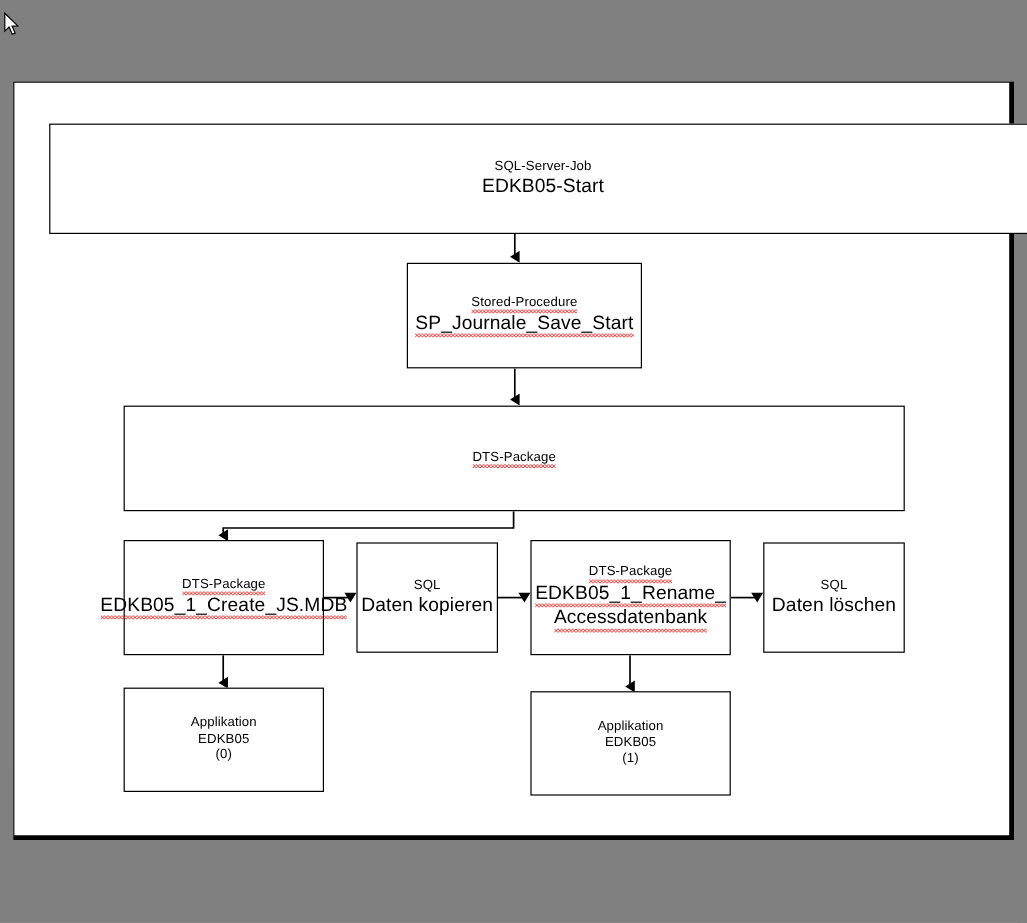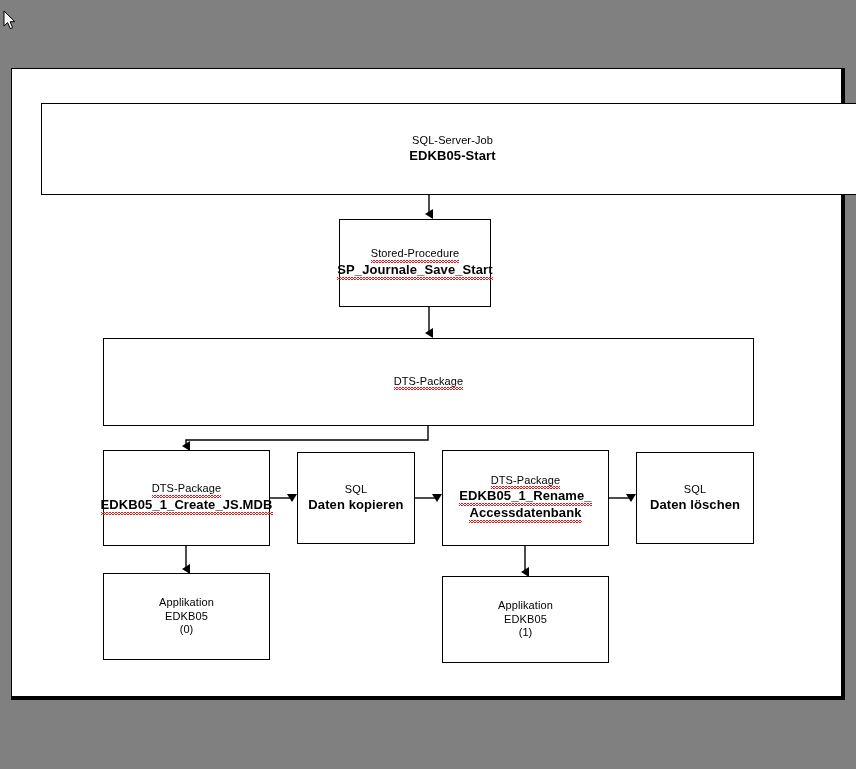--- a/index.html
+++ b/index.html
@@ -59,22 +59,22 @@
   }
 
   .ln {
     display: block;
     white-space: nowrap;
     font-size: 11px;
     letter-spacing: 0.1px;
   }
 
   .ln.bold {
-    font-weight: bold;
-    font-size: 13px;
+    font-weight: normal;
+    font-size: 16px;
   }
 
   
   .squiggle {
     position: relative;
     display: inline-block;
     padding-bottom: 1px;
   }
   .squiggle::after {
     content: "";
@@ -145,21 +145,21 @@
     <g>
       <line x1="525" y1="546" x2="525" y2="572" stroke="#000000" stroke-width="1.4" marker-end="url(#ah)"></line>
     </g>
   </svg>
 
   <div class="node" style="left:41px; top:103px; width:823px; height:92px;align-items:center;">
     <span class="ln">SQL-Server-Job</span>
     <span class="ln bold">EDKB05-Start</span>
   </div>
 
-  <div class="node" style="left:339px; top:219px; width:152px; height:88px;">
+  <div class="node" style="left:339px; top:219px; width:196px; height:88px;">
     <span class="ln">
       <span class="squiggle">Stored-Procedure</span>
     </span>
     <span class="ln bold">
       <span class="squiggle">SP_Journale_Save_Start</span>
     </span>
   </div>
 
   <div class="node" style="left:103px; top:338px; width:651px; height:88px;">
     <span class="ln">

